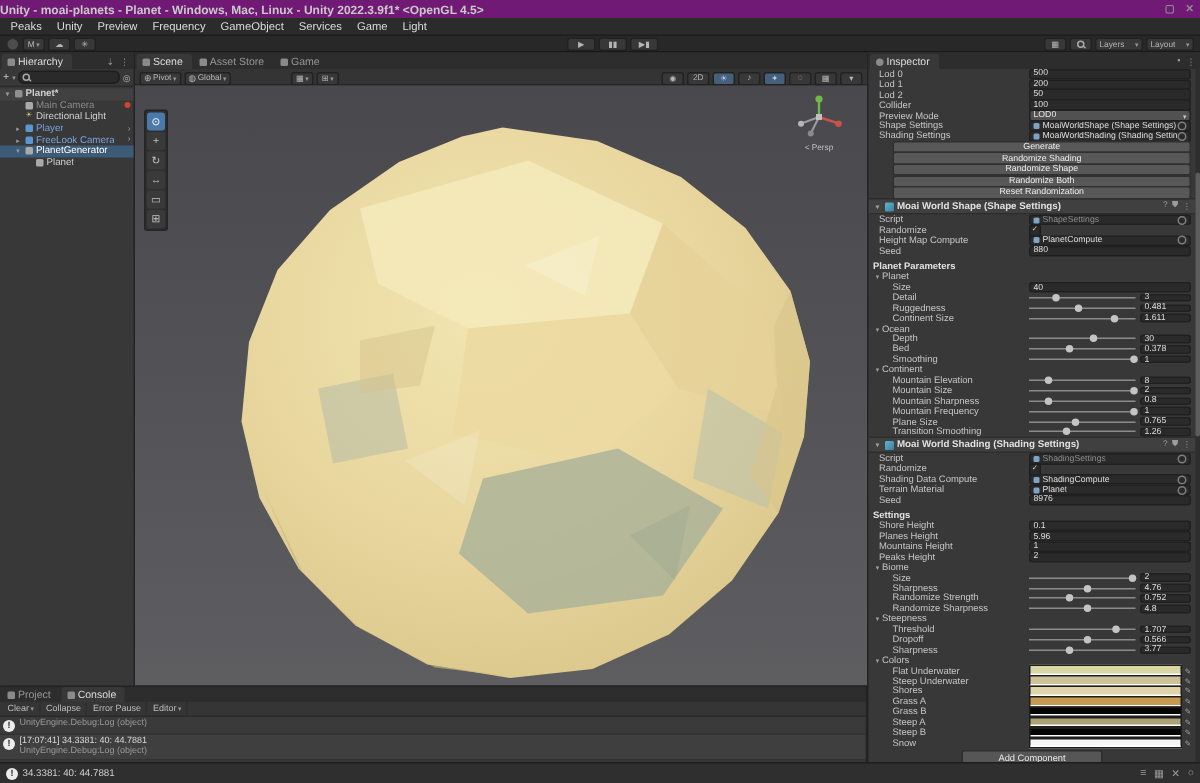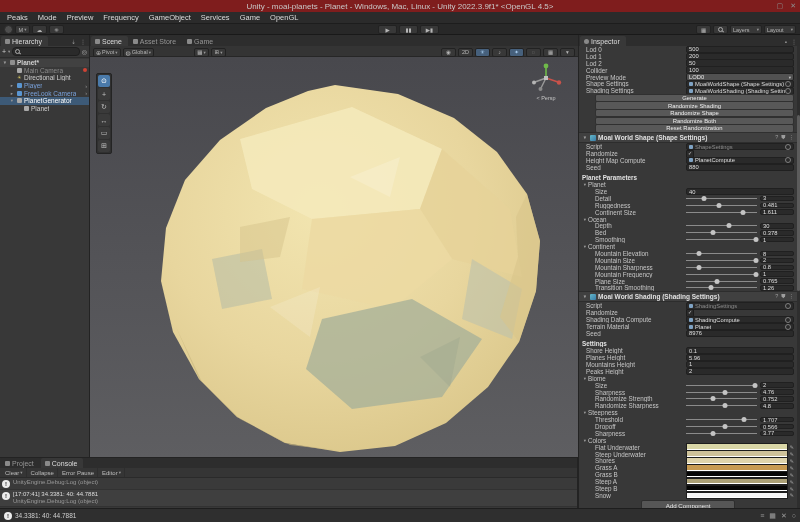--- a/index.html
+++ b/index.html
@@ -1,20 +1,20 @@
 <!DOCTYPE html>
 <html><head>
 <meta charset="utf-8">
 <style>
   html,body{margin:0;padding:0;background:#111;}
   #win{position:relative;width:800px;height:522px;background:#383838;overflow:hidden;
        font-family:"Liberation Sans",sans-serif;color:#d2d2d2;}
   
-  .titlebar{position:absolute;left:0;top:0;right:0;height:12px;background:#7f1d1d;
-    display:flex;align-items:center;justify-content:center;font-size:8px;font-weight:normal;color:#c9c9c9;}
+  .titlebar{position:absolute;left:0;top:0;right:0;height:12px;background:#701a75;
+    display:flex;align-items:center;font-size:8px;font-weight:bold;color:#c9c9c9;}
   .winctl{position:absolute;right:4px;top:0;height:12px;display:flex;gap:7px;align-items:center;font-size:7px;color:#8d8d8d;}
   .menubar{position:absolute;left:0;top:12px;right:0;height:12px;background:#2b2b2b;
     display:flex;align-items:center;font-size:7.5px;color:#dcdcdc;padding-left:2px;border-bottom:1px solid #1d1d1d;box-sizing:border-box;}
   .menu-item{padding:0 5px;}
   .toolbar{position:absolute;left:0;top:24px;right:0;height:11px;background:#282828;border-bottom:1px solid #191919;box-sizing:border-box;}
   .tgrp{position:absolute;top:1px;display:flex;gap:2px;align-items:center;}
   .tbtn{background:#383838;border:1px solid #222;border-radius:2px;height:7px;min-width:9px;
     display:flex;align-items:center;justify-content:center;font-size:5.5px;color:#b5b5b5;padding:0 2px;gap:1px;}
   .tbtn.playbtn{min-width:13px;}
   .avatar{width:7px;height:7px;border-radius:50%;background:#4d4d4d;border:1px solid #2a2a2a;}
@@ -111,27 +111,27 @@
   <div class="titlebar">
     <span>Unity - moai-planets - Planet - Windows, Mac, Linux - Unity 2022.3.9f1* &lt;OpenGL 4.5&gt;</span>
     <span class="winctl">
       <span>▢</span>
       <span>✕</span>
     </span>
   </div>
 
   <div class="menubar">
       <span class="menu-item">Peaks</span>
-      <span class="menu-item">Mode</span>
+      <span class="menu-item">Unity</span>
       <span class="menu-item">Preview</span>
       <span class="menu-item">Frequency</span>
       <span class="menu-item">GameObject</span>
       <span class="menu-item">Services</span>
       <span class="menu-item">Game</span>
-      <span class="menu-item">OpenGL</span>
+      <span class="menu-item">Light</span>
     </div>
 
   <div class="toolbar">
     <span class="tgrp" style="left:4px;">
       <span class="avatar"></span>
       <span class="tbtn">
           <span>M</span>
           <span class="caret">▾</span>
         </span>
       <span class="tbtn">

